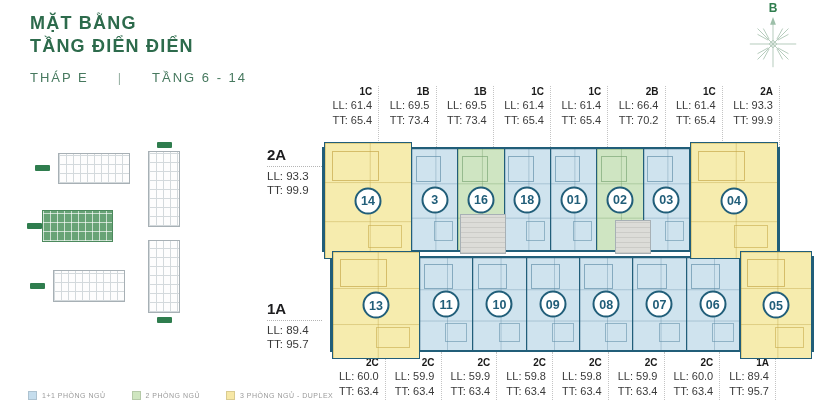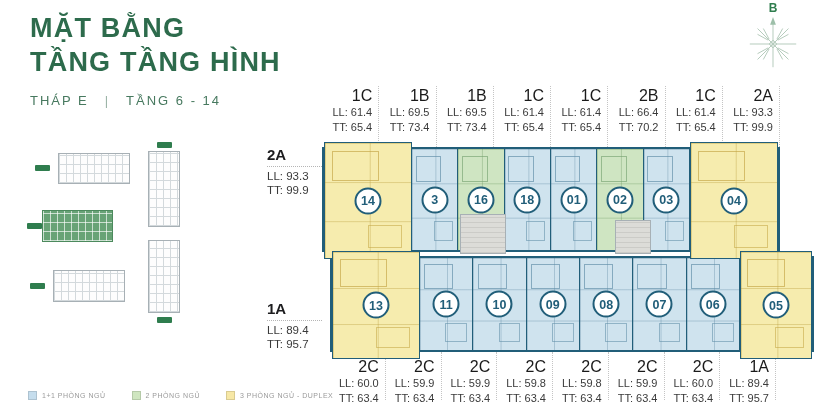--- a/index.html
+++ b/index.html
@@ -4,22 +4,22 @@
 <style>
   * { margin:0; padding:0; box-sizing:border-box; }
   html,body { background:#fff; }
   .page {
     position:relative; width:821px; height:420px; background:#fff;
     font-family:"Liberation Sans", sans-serif; overflow:hidden;
   }
 
   
   .header { position:absolute; left:30px; top:12px; }
-  .title { font-size:27px; font-weight:700; color:#2d6b4c; letter-spacing:1.2px; line-height:1.25; }
-  .subtitle { margin-top:13px; font-size:13px; color:#47795f; letter-spacing:2px; display:flex; gap:16px; align-items:center; }
+  .title { font-size:18px; font-weight:700; color:#2d6b4c; letter-spacing:1.2px; line-height:1.25; }
+  .subtitle { margin-top:13px; font-size:13px; color:#47795f; letter-spacing:2px; display:flex; gap:29px; align-items:center; }
   .subtitle .sep { color:#9bb3a6; font-weight:400; }
 
   
   .compass { position:absolute; left:742px; top:2px; width:62px; text-align:center; }
   .compass-b { color:#2f7d4e; font-weight:700; font-size:12px; line-height:1; margin-bottom:1px; }
 
   
   .siteplan { position:absolute; left:25px; top:143px; width:190px; height:220px; }
   .bld {
     position:absolute; border:1px solid #a7b0b5; background-color:#fdfdfd;
@@ -56,21 +56,21 @@
   .left-label.second { top:300px; }
   .ll-type { font-size:15px; font-weight:700; color:#1d1d1f; border-bottom:1px dotted #b5b5b5; padding-bottom:3px; }
   .ll-val  { font-size:11.5px; color:#3a3a3a; margin-top:2.5px; white-space:nowrap; }
 
   
   .top-labels, .bottom-labels { position:absolute; display:flex; }
   .top-labels    { left:322px; top:86px;  width:458px; height:61px; }
   .bottom-labels { left:330px; top:352px; width:446px; height:48px; }
   .label-col { flex:1; text-align:right; padding-right:6px; border-right:1px dotted #c4c4c4; }
   .bottom-labels .label-col { padding-top:5px; }
-  .lt { font-size:16px; font-weight:400; color:#1a1a1a; line-height:1.2; }
+  .lt { font-size:10px; font-weight:700; color:#1a1a1a; line-height:1.2; }
   .lv { font-size:11px; color:#3a3a3a; line-height:1.35; white-space:nowrap; }
 
   
   .wing { position:absolute; display:flex; border:2px solid #215e79; }
   .wing.top    { left:322px; top:147px; width:458px; height:105px; }
   .wing.bottom { left:330px; top:256px; width:484px; height:96px; }
   .unit {
     position:relative; flex:1; border-right:1.5px solid #215e79;
     background-color:var(--bg);
     background-image:
@@ -115,21 +115,21 @@
   .leg-label { font-size:7px; letter-spacing:.5px; color:#9a9a9a; text-transform:uppercase; white-space:nowrap; }
 </style>
 </head>
 <body>
 
 <div class="page">
 
   <header class="header">
     <h1 class="title">
       <div>MẶT BẰNG</div>
-      <div>TẦNG TẦNG HÌNH</div>
+      <div>TẦNG ĐIỂN ĐIỂN</div>
     </h1>
     <div class="subtitle">
       <span>THÁP E</span>
       <span class="sep">|</span>
       <span>TẦNG 6 - 14</span>
     </div>
   </header>
 
   <div class="compass">
     <div class="compass-b">B</div>

